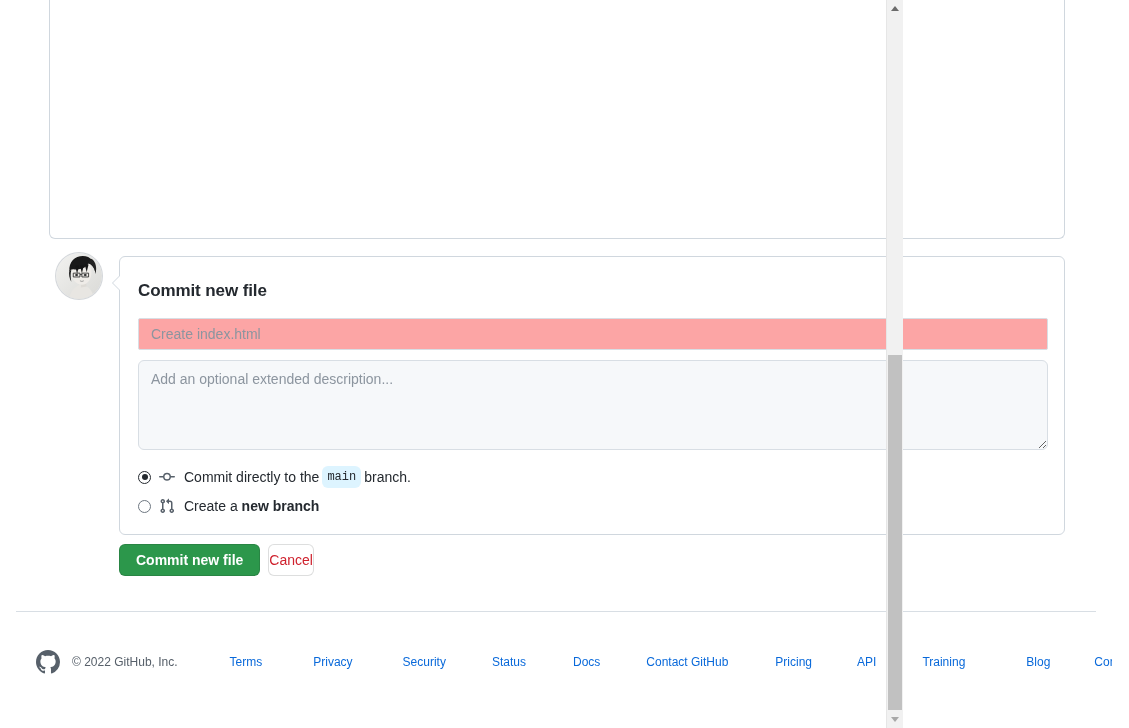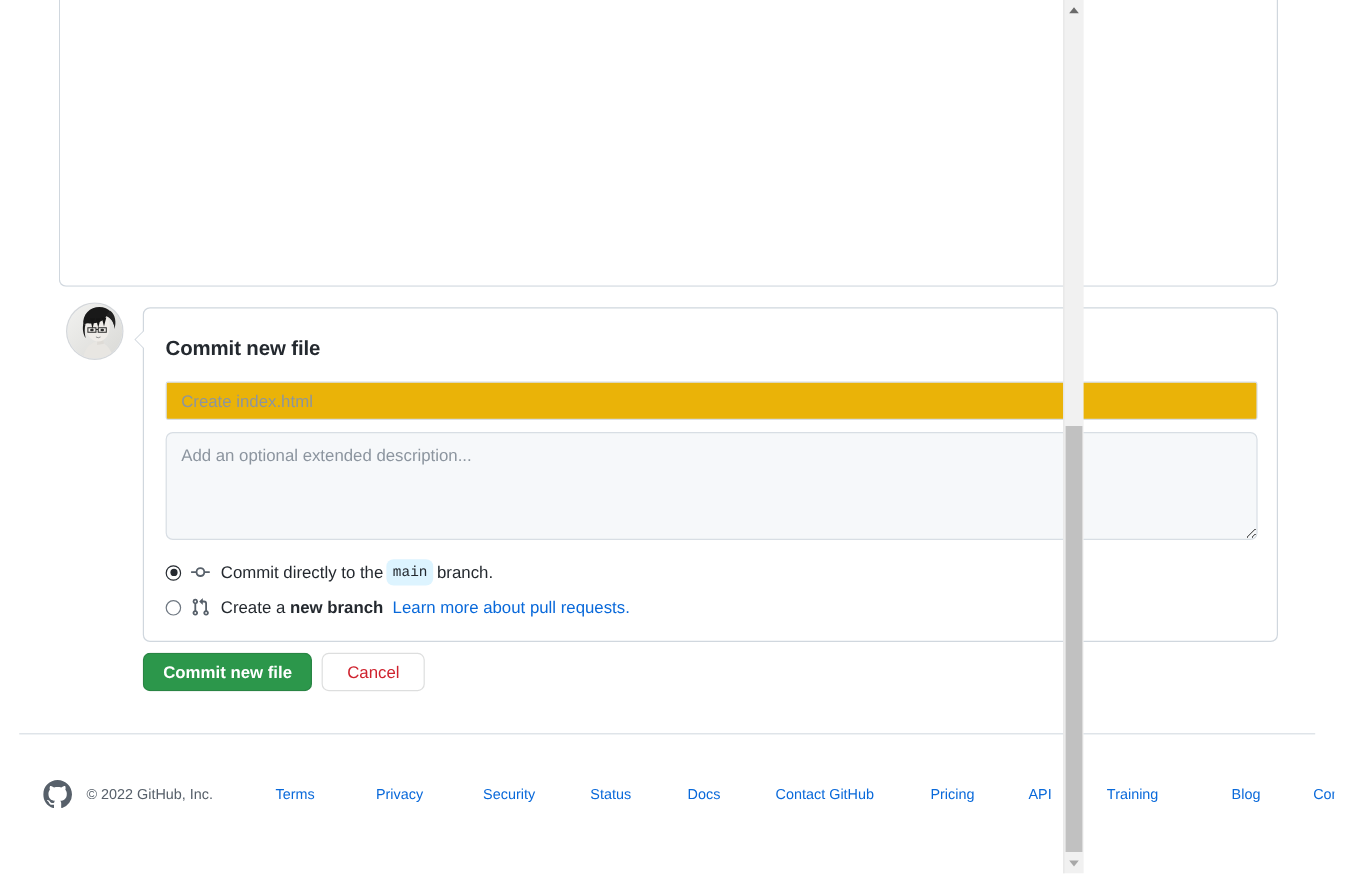--- a/index.html
+++ b/index.html
@@ -111,21 +111,21 @@
   }
 
   .commit-summary {
     display: block;
     width: 910px;
     height: 32px;
     padding: 5px 12px;
     font-size: 14px;
     font-family: "Liberation Sans", sans-serif;
     color: #24292f;
-    background: #eab308;
+    background: #fca5a5;
     border: 1px solid #d8dee4;
     border-radius: 2px;
     outline: none;
   }
   .commit-summary::placeholder { color: #8c959f; opacity: 1; }
 
   .commit-description {
     display: block;
     width: 910px;
     height: 90px;
@@ -230,21 +230,21 @@
     color: #ffffff;
     background: #2c974b;
     border: 1px solid rgba(27,31,36,0.15);
     border-radius: 6px;
     cursor: pointer;
     line-height: 30px;
   }
 
   .btn-cancel {
     height: 32px;
-    padding: 0 20px;
+    padding: 0 0;
     font-size: 14px;
     font-family: "Liberation Sans", sans-serif;
     color: #cf222e;
     background: #ffffff;
     border: 1px solid rgba(27,31,36,0.15);
     border-radius: 6px;
     cursor: pointer;
     line-height: 30px;
   }
 
@@ -407,21 +407,21 @@
               <span>branch.</span>
             </label>
 
             <label class="radio-row">
               <input class="radio-dot" type="radio" name="commit-target" style="">
               <span class="branch-icon">
                 <svg width="16" height="16" viewBox="0 0 16 16" fill="currentColor" aria-hidden="true">
                   <path d="M1.5 3.25a2.25 2.25 0 1 1 3 2.122v5.256a2.251 2.251 0 1 1-1.5 0V5.372A2.25 2.25 0 0 1 1.5 3.25Zm5.677-.177L9.573.677A.25.25 0 0 1 10 .854V2.5h1A2.5 2.5 0 0 1 13.5 5v5.628a2.251 2.251 0 1 1-1.5 0V5a1 1 0 0 0-1-1h-1v1.646a.25.25 0 0 1-.427.177L7.177 3.427a.25.25 0 0 1 0-.354ZM3.75 2.5a.75.75 0 1 0 0 1.5.75.75 0 0 0 0-1.5Zm0 9.5a.75.75 0 1 0 0 1.5.75.75 0 0 0 0-1.5Zm8.25.75a.75.75 0 1 0 1.5 0 .75.75 0 0 0-1.5 0Z"></path>
                 </svg>
               </span>
-              <span>Create a</span>&nbsp;<span class="strong">new branch</span>&nbsp;&nbsp;<a class="inline-link" href="#">Learn more about pull requests.</a>
+              <span>Create a</span>&nbsp;<span class="strong">new branch</span>&nbsp;&nbsp;
             </label>
 
           </div>
         </div>
       </div>
 
       <div class="actions">
         <button class="btn-primary">Commit new file</button>
         <button class="btn-cancel">Cancel</button>
       </div>

